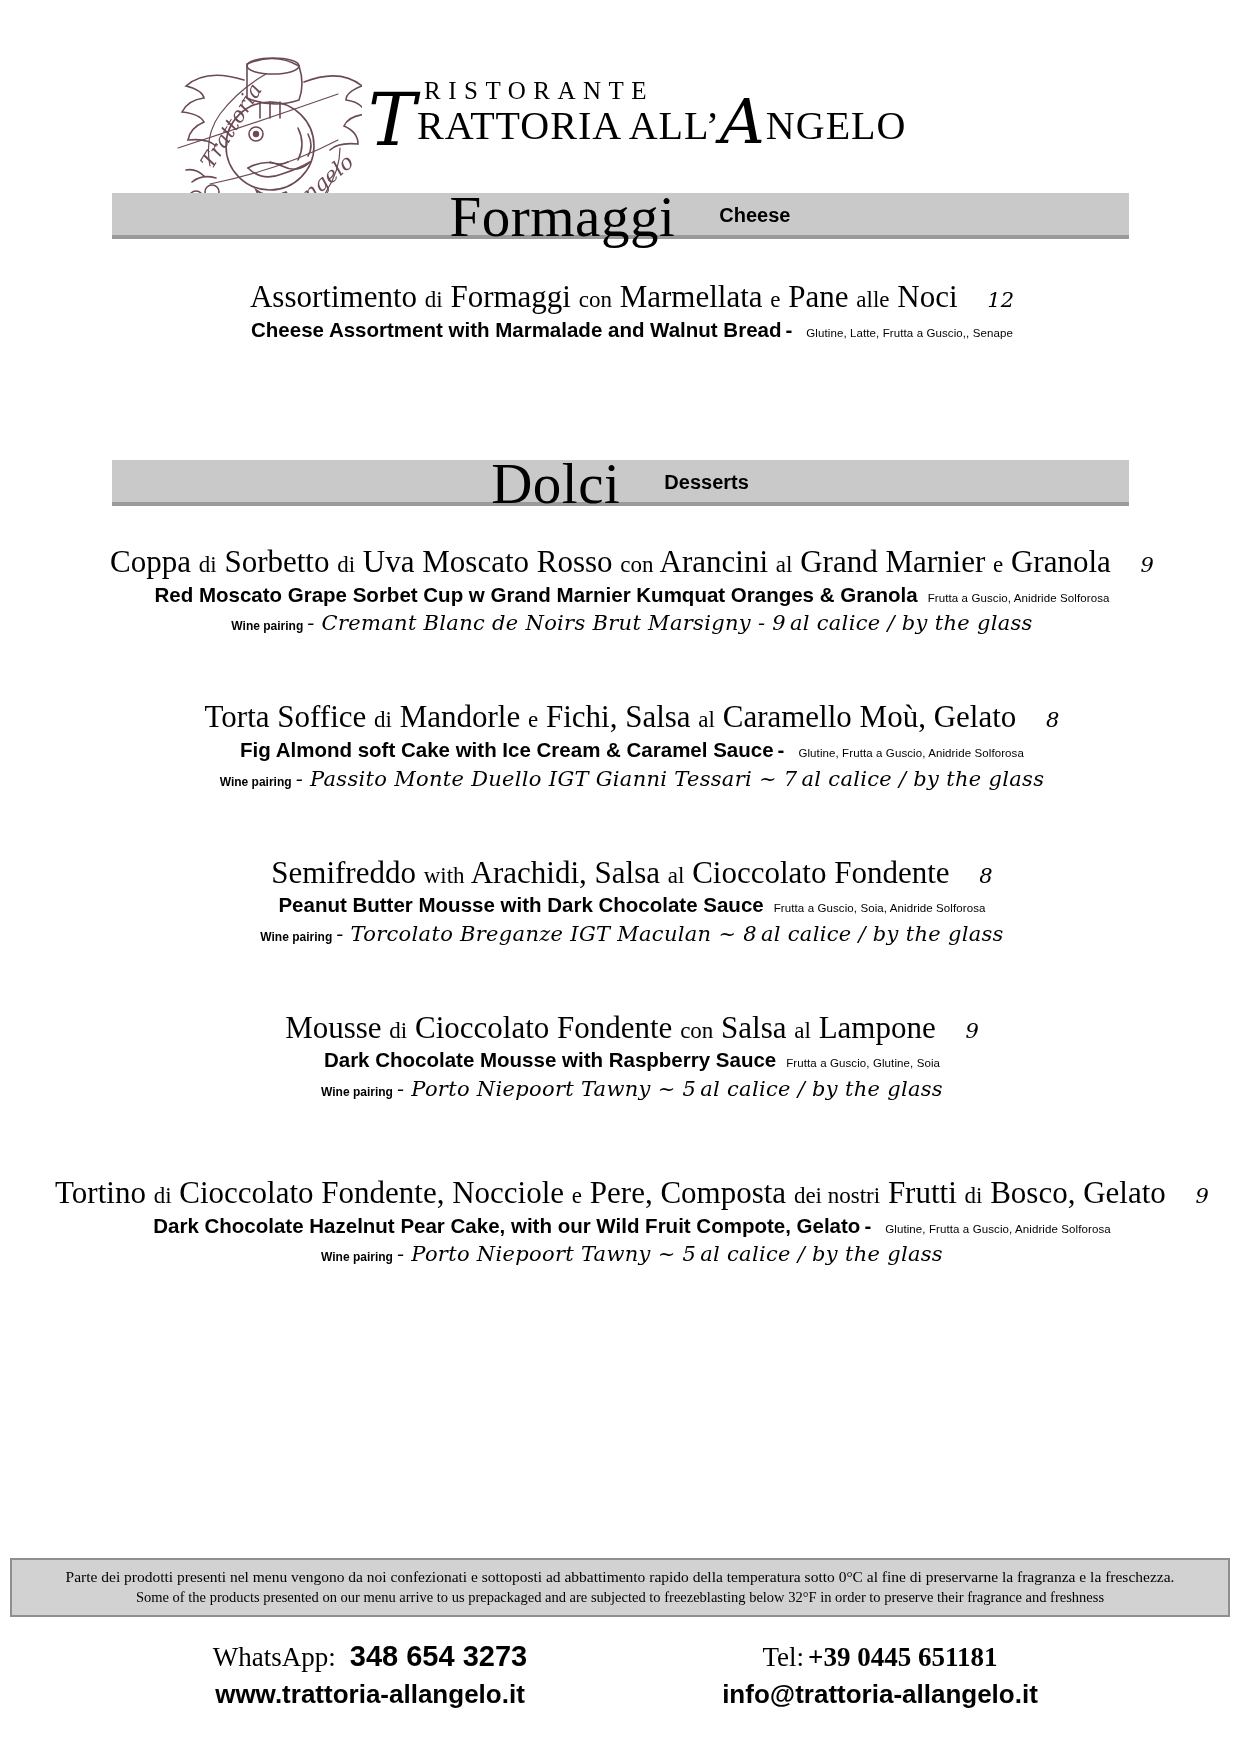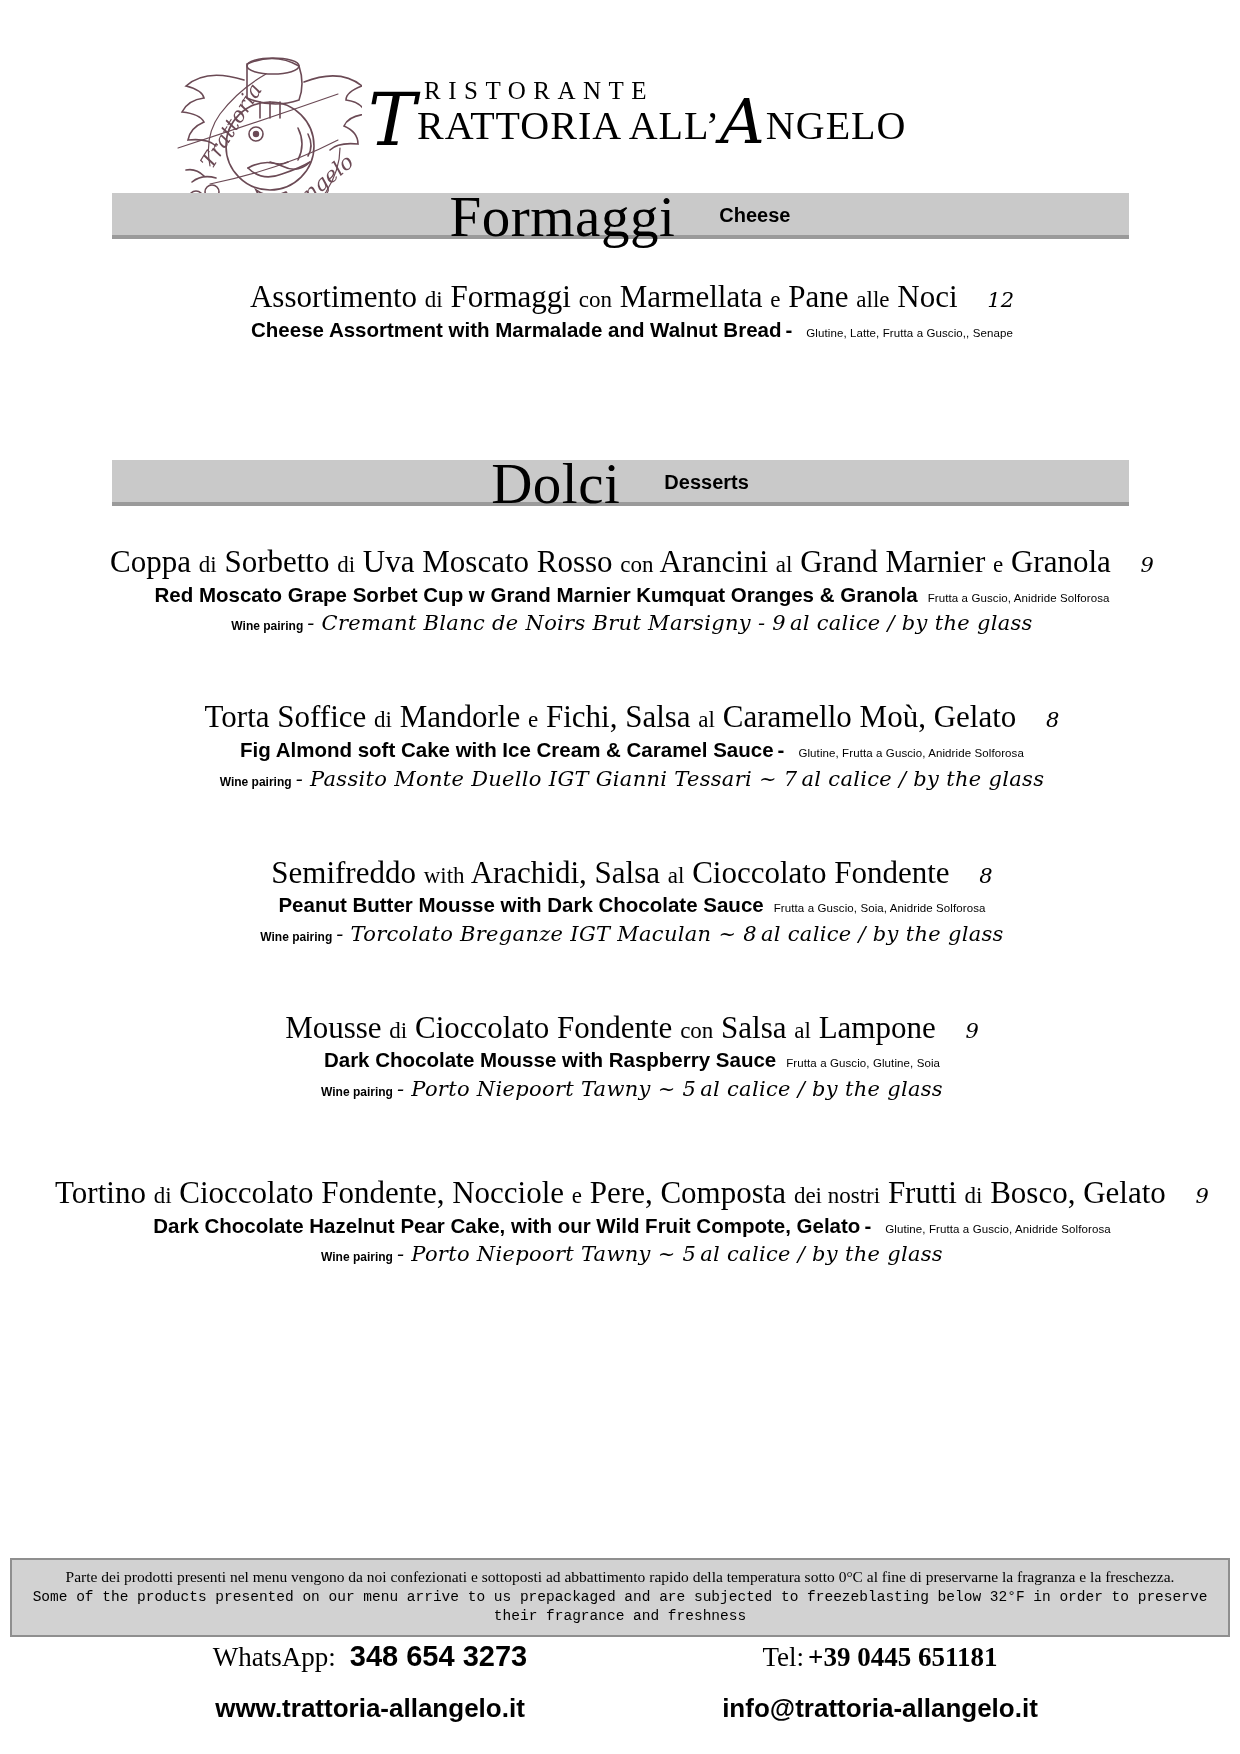--- a/index.html
+++ b/index.html
@@ -166,21 +166,21 @@
     border: 2px solid #8f8f8f;
     text-align: center;
     padding: 7px 4px 8px 4px;
   }
   .disc-it {
     font-family: "Liberation Serif", serif;
     font-size: 15.5px;
     line-height: 1.35;
   }
   .disc-en {
-    font-family: Liberation Mono, monospace;
+    font-family: Liberation Serif, serif;
     font-size: 14.5px;
     line-height: 1.35;
   }
   .contacts {
     position: absolute;
     left: 0;
     top: 1640px;
     width: 1240px;
   }
   .contact-row {
@@ -204,21 +204,21 @@
     font-size: 27px;
     font-weight: bold;
   }
   .c-web {
     font-family: "Liberation Sans", sans-serif;
     font-weight: bold;
     font-size: 26px;
   }
   .cell-left  { width: 520px; text-align: center; }
   .cell-right { width: 500px; text-align: center; }
-  .row2 { margin-top: 20px; }
+  .row2 { margin-top: 6px; }
 </style>
 </head>
 <body>
 
 <div class="header">
 
   <div class="logo">
     <svg viewBox="0 0 210 200" width="210" height="200">
       <g fill="none" stroke="#6b4a55" stroke-width="1.6" stroke-linecap="round">
 

